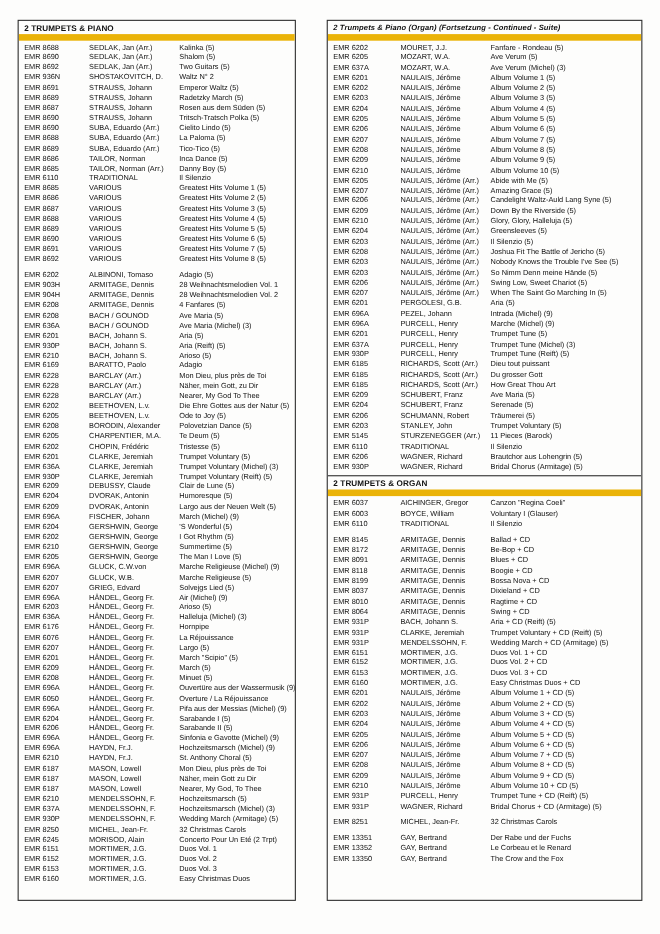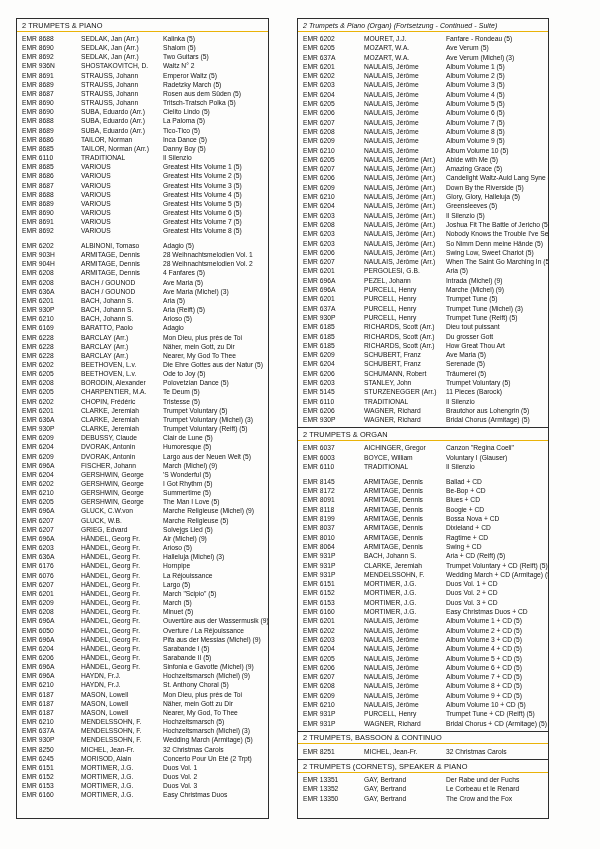--- a/index.html
+++ b/index.html
@@ -12,26 +12,26 @@
   .page { position: relative; width: 600px; height: 849px; background: #fdfdfc; }
   .column {
     position: absolute; top: 18px;
     box-sizing: border-box;
     border: 1px solid #2e2e2e;
     height: 801px;
     overflow: hidden;
     background: #fdfdfc;
   }
   #col-left  { left: 16px;  width: 253px; }
-  #col-right { left: 297px; width: 252px; }
+  #col-right { left: 297px; width: 287px; }
 
   .section-heading {
     border-top: 1px solid #2e2e2e;
-    border-bottom: 1px solid #eab308;
-    font-weight: normal;
+    border-bottom: 6px solid #eab308;
+    font-weight: bold;
     font-size: 7.4px;
     line-height: 9px;
     padding: 1.5px 4px 1px 5px;
     letter-spacing: 0.1px;
     white-space: nowrap;
   }
   .section:first-child .section-heading { border-top: none; }
   .section-heading.italic { font-style: italic; font-size: 6.9px; }
 
   .section-list { padding: 2.5px 0 3px 0; }
@@ -842,31 +842,29 @@
             <span class="cell-title">Trumpet Tune + CD (Reift) (5)</span>
           </div>
           <div class="row">
             <span class="cell-code">EMR 931P</span>
             <span class="cell-composer">WAGNER, Richard</span>
             <span class="cell-title">Bridal Chorus + CD (Armitage) (5)</span>
           </div>
         </div>
       </div>
       <div class="section">
-        <div class="section-heading">2 TRUMPETS, BASSOON &amp; CONTINUO</div>
         <div class="section-list">
           <div class="row">
             <span class="cell-code">EMR 8251</span>
             <span class="cell-composer">MICHEL, Jean-Fr.</span>
             <span class="cell-title">32 Christmas Carols</span>
           </div>
         </div>
       </div>
       <div class="section">
-        <div class="section-heading">2 TRUMPETS (CORNETS), SPEAKER &amp; PIANO</div>
         <div class="section-list">
           <div class="row">
             <span class="cell-code">EMR 13351</span>
             <span class="cell-composer">GAY, Bertrand</span>
             <span class="cell-title">Der Rabe und der Fuchs</span>
           </div>
           <div class="row">
             <span class="cell-code">EMR 13352</span>
             <span class="cell-composer">GAY, Bertrand</span>
             <span class="cell-title">Le Corbeau et le Renard</span>

